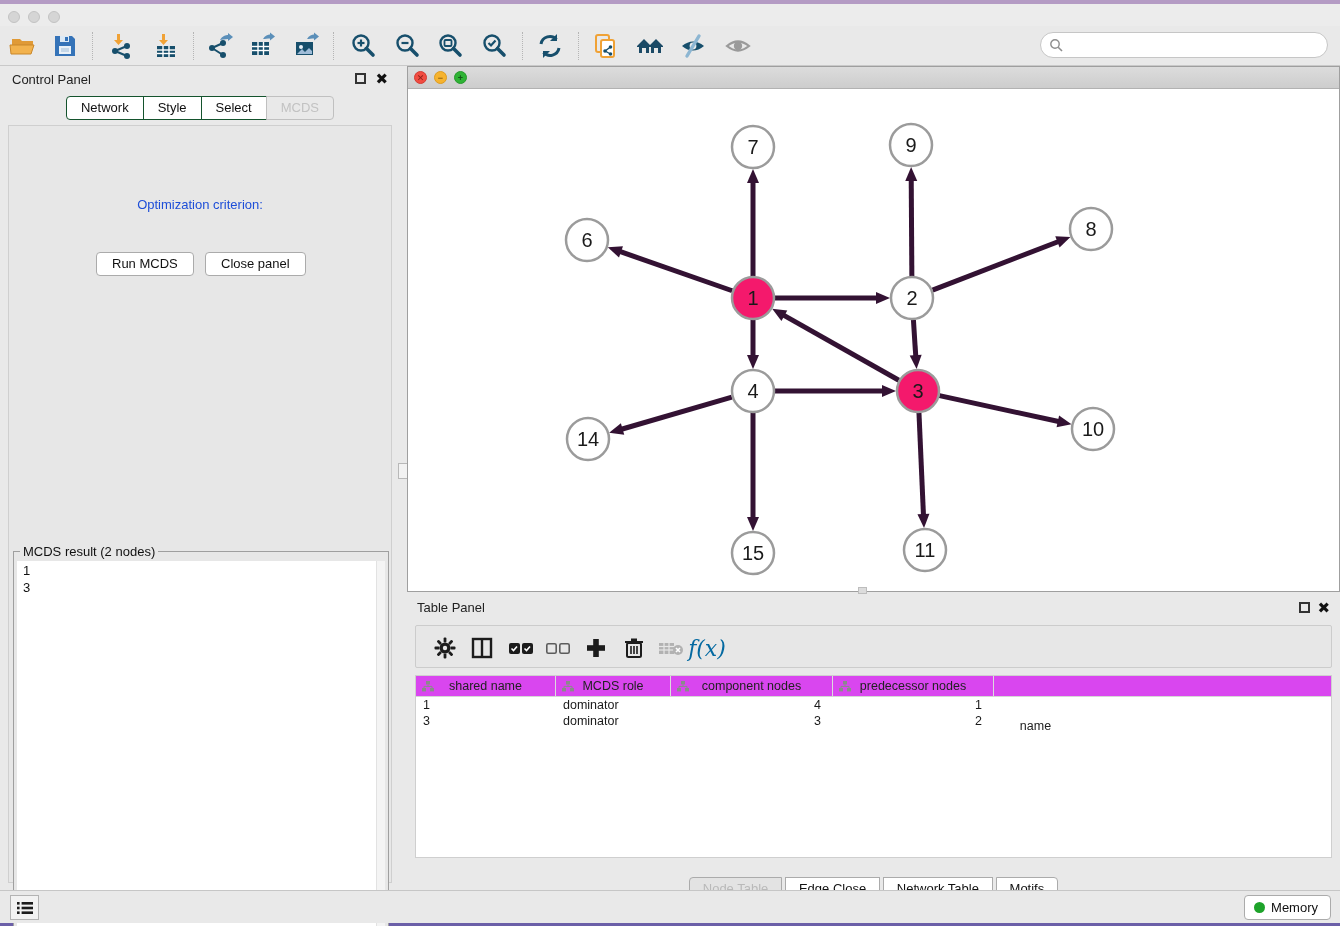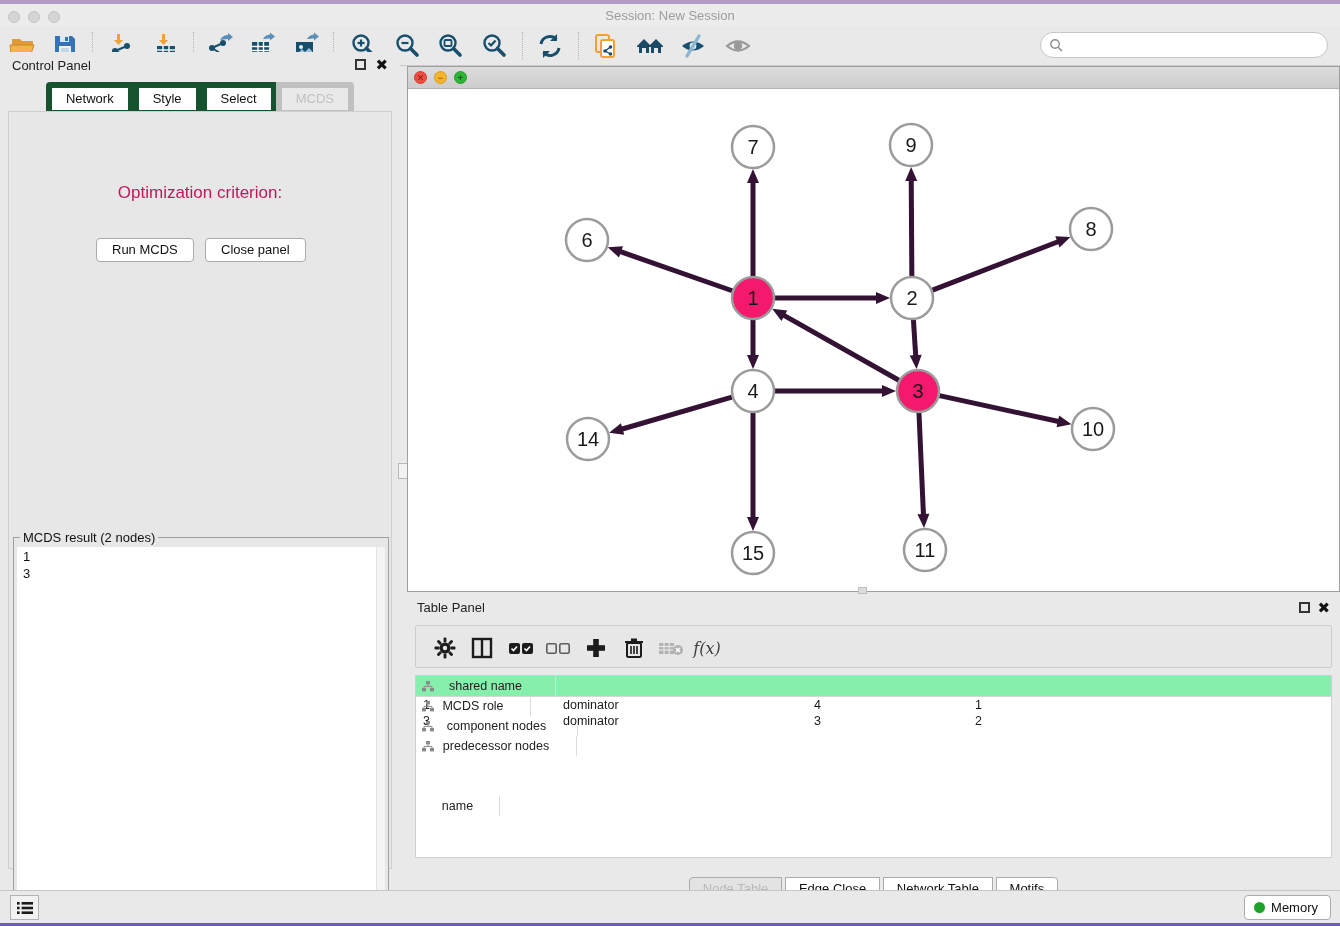--- a/index.html
+++ b/index.html
@@ -20,34 +20,34 @@
   .toolbar { position:absolute; left:0; top:26px; width:1340px; height:40px; background:#e9e9e9; border-bottom:1px solid #c9c9c9; }
   .tb-icon { position:absolute; top:5px; width:30px; height:30px; display:flex; align-items:center; justify-content:center; }
   .tb-sep { position:absolute; top:6px; width:0; height:28px; border-left:1px dotted #b5b5b5; }
   .search-wrap { position:absolute; right:12px; top:6px; width:288px; height:26px; }
   .search-wrap input {
     width:100%; height:100%; border:1px solid #c6c6c6; border-radius:13px; background:#fff;
     padding:0 10px 0 28px; font-size:13px; outline:none; font-family:inherit; color:#333;
   }
   .search-glass { position:absolute; left:9px; top:6px; }
   
-  .control-panel { position:absolute; left:0; top:52px; width:400px; height:824px; background:#e9e9e9; }
+  .control-panel { position:absolute; left:0; top:66px; width:400px; height:824px; background:#e9e9e9; }
   .cp-header { position:absolute; left:12px; top:6px; font-size:13px; color:#222; }
   .panel-float { width:11px; height:11px; border:2px solid #333; background:transparent; display:inline-block; }
   .panel-close { font-size:15px; font-weight:bold; color:#111; line-height:11px; }
   .cp-float { position:absolute; right:34px; top:7px; }
   .cp-close { position:absolute; right:12px; top:7px; }
   .tabs-row { position:absolute; left:0; top:30px; width:100%; text-align:center; }
   .tabset { display:inline-flex; }
-  .tab { background:#fff; border:6px solid #14532d; padding:3px 14px 4px; font-size:13px; margin-left:-1px; position:relative; color:#111; }
+  .tab { background:#fff; border:1px solid #14532d; padding:3px 14px 4px; font-size:13px; margin-left:-1px; position:relative; color:#111; }
   .tab:first-child { border-radius:4px 0 0 4px; margin-left:0; }
   .tab:last-child { border-radius:0 4px 4px 0; }
   .tab.disabled-active { background:#e9e9e9; color:#c2c2c2; border-color:#c0c0c0; }
   .cp-body { position:absolute; left:8px; top:59px; width:384px; height:758px; background:#e7e7e7; border:1px solid #cfcfcf; }
-  .opt-label { position:absolute; left:0; width:100%; top:71px; text-align:center; font-size:17px; color:#be185d; }
+  .opt-label { position:absolute; left:0; width:100%; top:71px; text-align:center; font-size:13px; color:#1d4ed8; }
   .opt-select { position:absolute; left:37px; top:92px; width:310px; height:24px; background:#fff; border:1px solid #ababab; border-radius:4px; }
   .opt-select .val { position:absolute; left:9px; top:4px; font-size:13px; color:#111; }
   .stepper { position:absolute; right:7px; top:4px; }
   .btn { background:#fff; border:1px solid #ababab; border-radius:4px; font-size:13px; font-family:inherit; color:#111; padding:3px 15px 4px; }
   .run-btn { position:absolute; left:87px; top:126px; }
   .close-btn { position:absolute; left:196px; top:126px; }
   .mcds-fieldset { position:absolute; left:4px; top:425px; width:376px; height:383px; border:1px solid #9f9f9f; background:#e7e7e7; }
   .mcds-legend { position:absolute; left:6px; top:-8px; background:#e7e7e7; padding:0 3px; font-size:13px; color:#111; }
   .mcds-textarea { position:absolute; left:3px; top:9px; right:12px; bottom:3px; background:#fff; }
   .mcds-text { padding:1px 0 0 6px; font-size:13px; line-height:17px; white-space:pre; color:#111; }
@@ -65,23 +65,23 @@
   .tl-min { left:26px; background:#f6b32e; border:1px solid #dd9c1f; color:#8f6310; }
   .tl-zoom { left:46px; background:#2fb335; border:1px solid #26992c; color:#14571a; }
   .net-canvas { position:absolute; left:0; top:22px; width:931px; height:502px; background:#fff; }
   
   .table-panel { position:absolute; left:407px; top:595px; width:933px; height:273px; background:#e9e9e9; }
   .tp-header { position:absolute; left:10px; top:5px; font-size:13px; color:#222; }
   .tp-float { position:absolute; right:30px; top:7px; }
   .tp-close { position:absolute; right:10px; top:7px; }
   .tp-toolbar { position:absolute; left:8px; top:30px; width:917px; height:43px; background:#e7e7e7; border:1px solid #ccc; border-radius:2px; }
   .tpt-icon { position:absolute; top:7px; width:30px; height:30px; display:flex; align-items:center; justify-content:center; }
-  .fx-icon { font-family:"DejaVu Serif","Liberation Serif",serif; font-style:italic; font-size:16px; color:#404040; }
+  .fx-icon { font-family:"DejaVu Serif","Liberation Serif",serif; font-style:italic; font-size:22px; color:#0369a1; }
   .grid-table { position:absolute; left:8px; top:80px; width:917px; height:183px; background:#fff; border:1px solid #cfcfcf; }
-  .thead { display:flex; height:21px; background:#86efac; border-bottom:1px solid #d6d6d6;flex-direction:column; }
+  .thead { display:flex; height:21px; background:#d946ef; border-bottom:1px solid #d6d6d6; }
   .th { position:relative; border-right:1px solid #dcdcdc; font-size:12.5px; color:#222; text-align:center; line-height:20px; }
   .th .tree-ic { position:absolute; left:6px; top:5px; }
   .c0{width:140px;} .c1{width:115px;} .c2{width:162px;} .c3{width:161px;} .c4{width:84px;margin-top:40px;}
   .tr { display:flex; height:16px; font-size:12.5px; line-height:16px; }
   .td { overflow:hidden; white-space:nowrap; }
   .td.al { text-align:left; padding-left:7px; }
   .td.ar { text-align:right; padding-right:12px; }
   .bottom-tabs { position:absolute; left:407px; top:864px; width:933px; text-align:center; }
   .bt-tab { background:#fff; border:1px solid #ababab; padding:3px 13px 4px; font-size:13px; margin-left:-1px; display:inline-block; color:#111; }
   .bt-tab:first-child { border-radius:4px 0 0 4px; margin-left:0; }
@@ -96,21 +96,20 @@
 </head>
 <body>
 
 <div class="wallpaper-top"></div>
 <div class="wallpaper-bottom"></div>
 
 <div class="titlebar">
   <span class="traffic t1"></span>
   <span class="traffic t2"></span>
   <span class="traffic t3"></span>
-  <div class="title">Session: New Session</div>
 </div>
 
 <div class="toolbar">
   <div class="tb-icon" style="left:8px">
     <svg width="28" height="28" viewBox="0 0 28 28">
         <path d="M3 7h8l2 2h11v4H3z" fill="#e09a36"></path>
         <path d="M1 13h24l-3 9H2z" fill="#f2b24d" stroke="#c9872a" stroke-width="1"></path>
       </svg>
   </div>
   <div class="tb-icon" style="left:50px">

